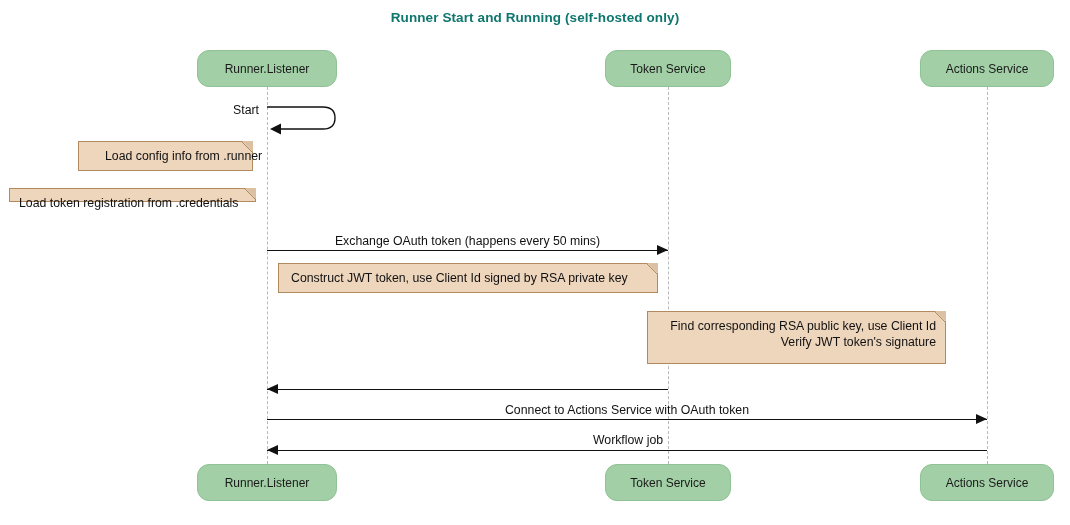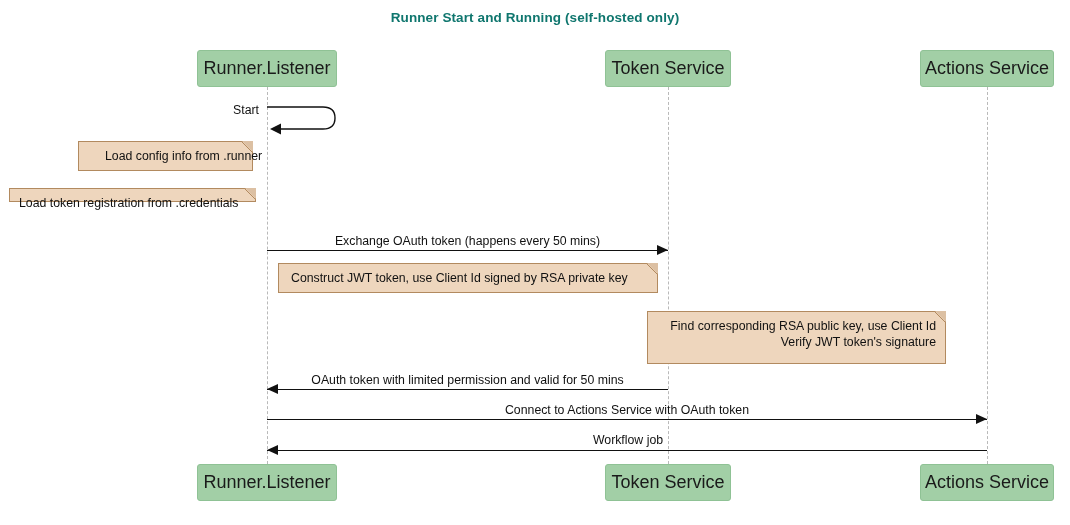--- a/index.html
+++ b/index.html
@@ -33,27 +33,27 @@
     font-weight: bold;
     letter-spacing: 0.1px;
     color: #0f766e;
   }
 
   
   .participant {
     position: absolute;
     background: #a2cfa6;
     border: 1px solid #8fc295;
-    border-radius: 3px;
+    border-radius: 12px;
     display: flex;
     align-items: center;
     justify-content: center;
     box-sizing: border-box;
     height: 37px;
-    font-size: 18px;
+    font-size: 12px;
     color: #1a1a1a;
     white-space: nowrap;
   }
 
   
   .lifeline {
     position: absolute;
     width: 0;
     border-left: 1px dashed #b9b9b9;
   }
@@ -154,21 +154,20 @@
     <svg class="selfloop" width="74" height="30" style="position: absolute; left: 267px; top: 105px;">
       <path d="M0,2 L56,2 Q68,2 68,13 Q68,24 56,24 L12,24" fill="none" stroke="#111111" stroke-width="1.4"></path>
       <polygon points="14,18.5 14,29.5 3,24" fill="#111111"></polygon>
     </svg>
     <div class="msg-label" style="left: 189px; top: 103px; width: 70px; text-align: right;">Start</div>
     <div class="msg-line" style="left: 267px; top: 250px; width: 401px;"></div>
     <div class="arrow-right" style="top: 245px; left: 657px;"></div>
     <div class="msg-label" style="top: 234px; left: 267px; width: 401px;">Exchange OAuth token (happens every 50 mins)</div>
     <div class="msg-line" style="left: 267px; top: 389px; width: 401px;"></div>
     <div class="arrow-left" style="top: 384px; left: 267px;"></div>
-    <div class="msg-label" style="top: 373px; left: 267px; width: 401px;">OAuth token with limited permission and valid for 50 mins</div>
     <div class="msg-line" style="left: 267px; top: 419px; width: 720px;"></div>
     <div class="arrow-right" style="top: 414px; left: 976px;"></div>
     <div class="msg-label" style="top: 403px; left: 267px; width: 720px;">Connect to Actions Service with OAuth token</div>
     <div class="msg-line" style="left: 267px; top: 450px; width: 720px;"></div>
     <div class="arrow-left" style="top: 445px; left: 267px;"></div>
     <div class="msg-label" style="top: 433px; left: 428px; width: 400px;">Workflow job</div>
     <div class="note" style="left: 78px; top: 141px; width: 175px; height: 30px; padding-left: 26px;"><span class="note-text">Load config info from .runner</span><div class="fold"></div><svg class="fold-edge" viewBox="0 0 12 12">
         <path d="M0,0 L12,12" stroke="#b28a5f" stroke-width="1" fill="none"></path>
       </svg></div>
     <div class="note" style="left: 9px; top: 188px; width: 247px; height: 14px;"><span class="note-text">Load token registration from .credentials</span><div class="fold"></div><svg class="fold-edge" viewBox="0 0 12 12">

